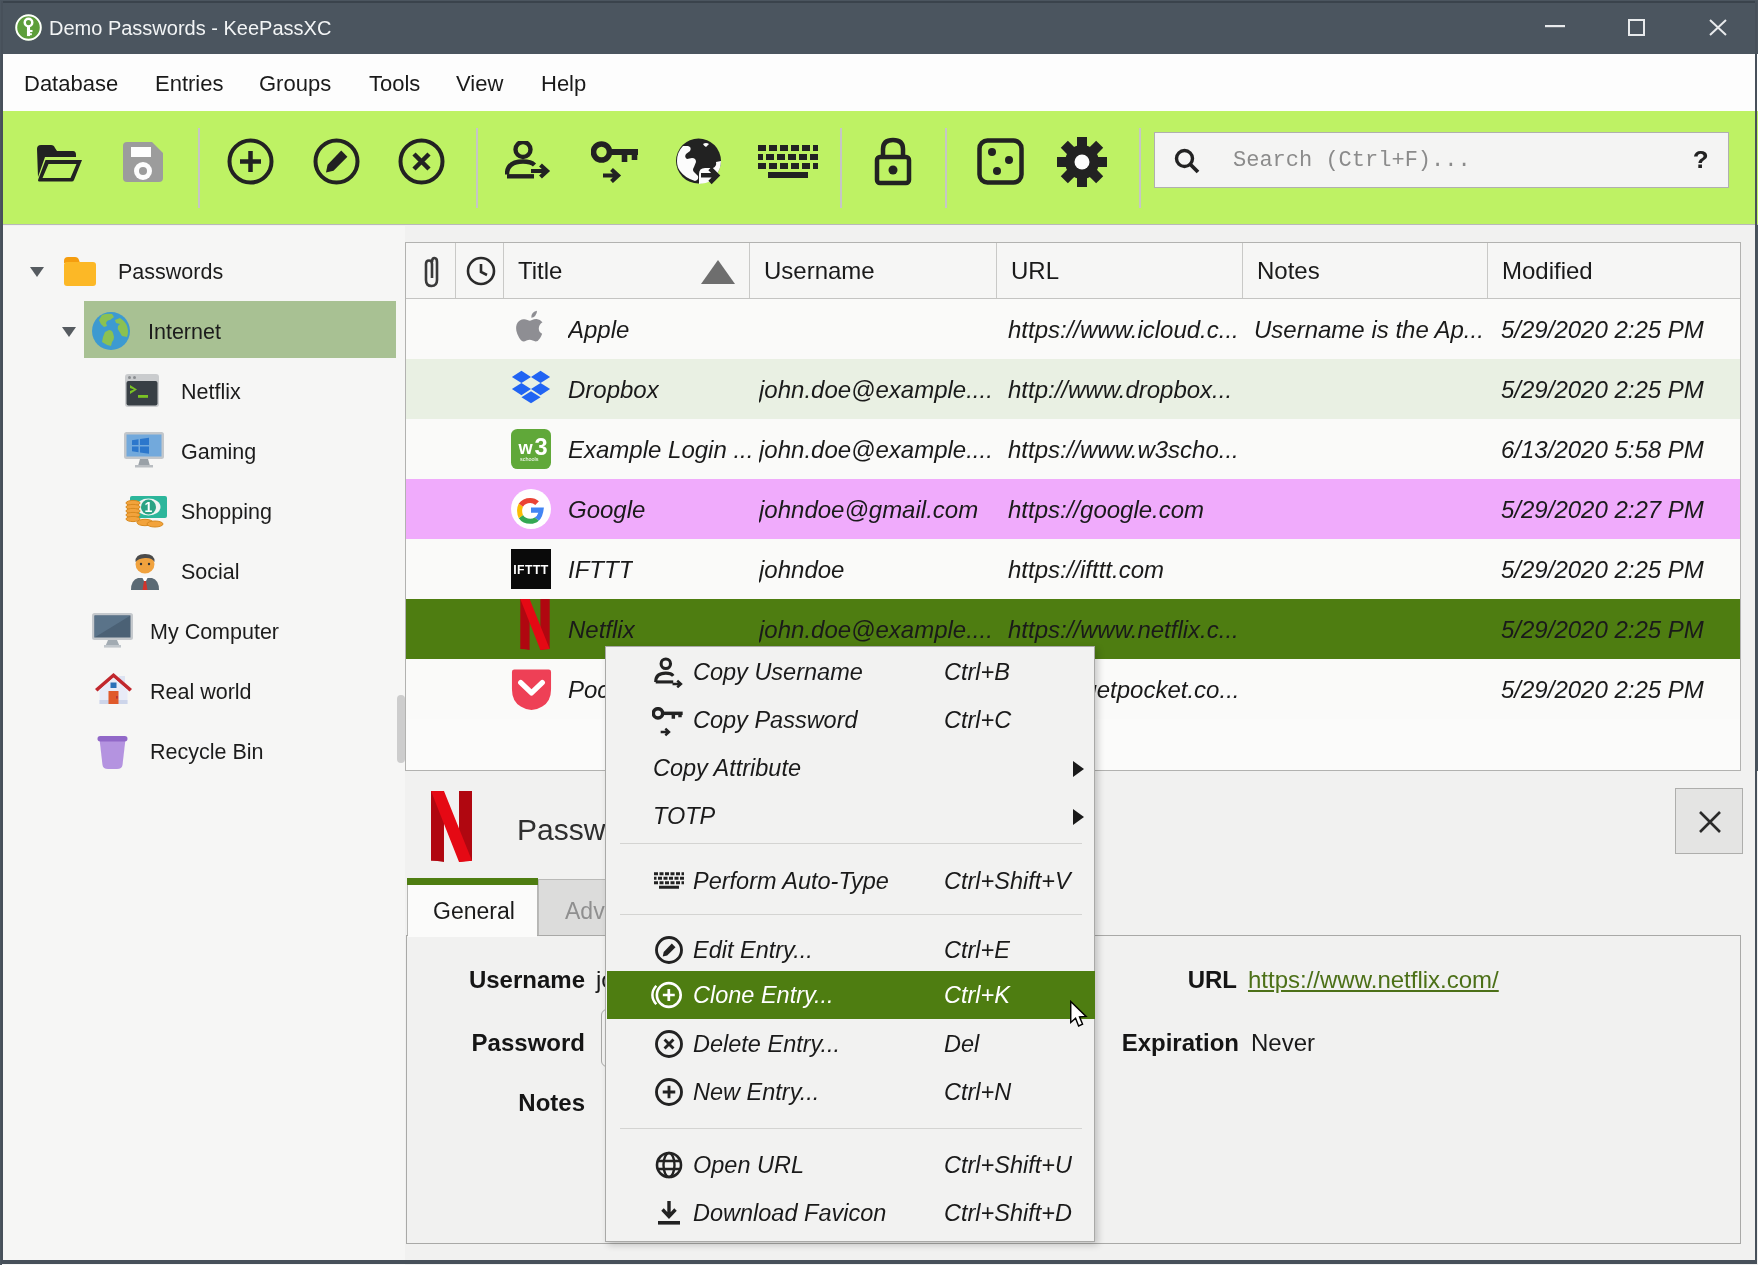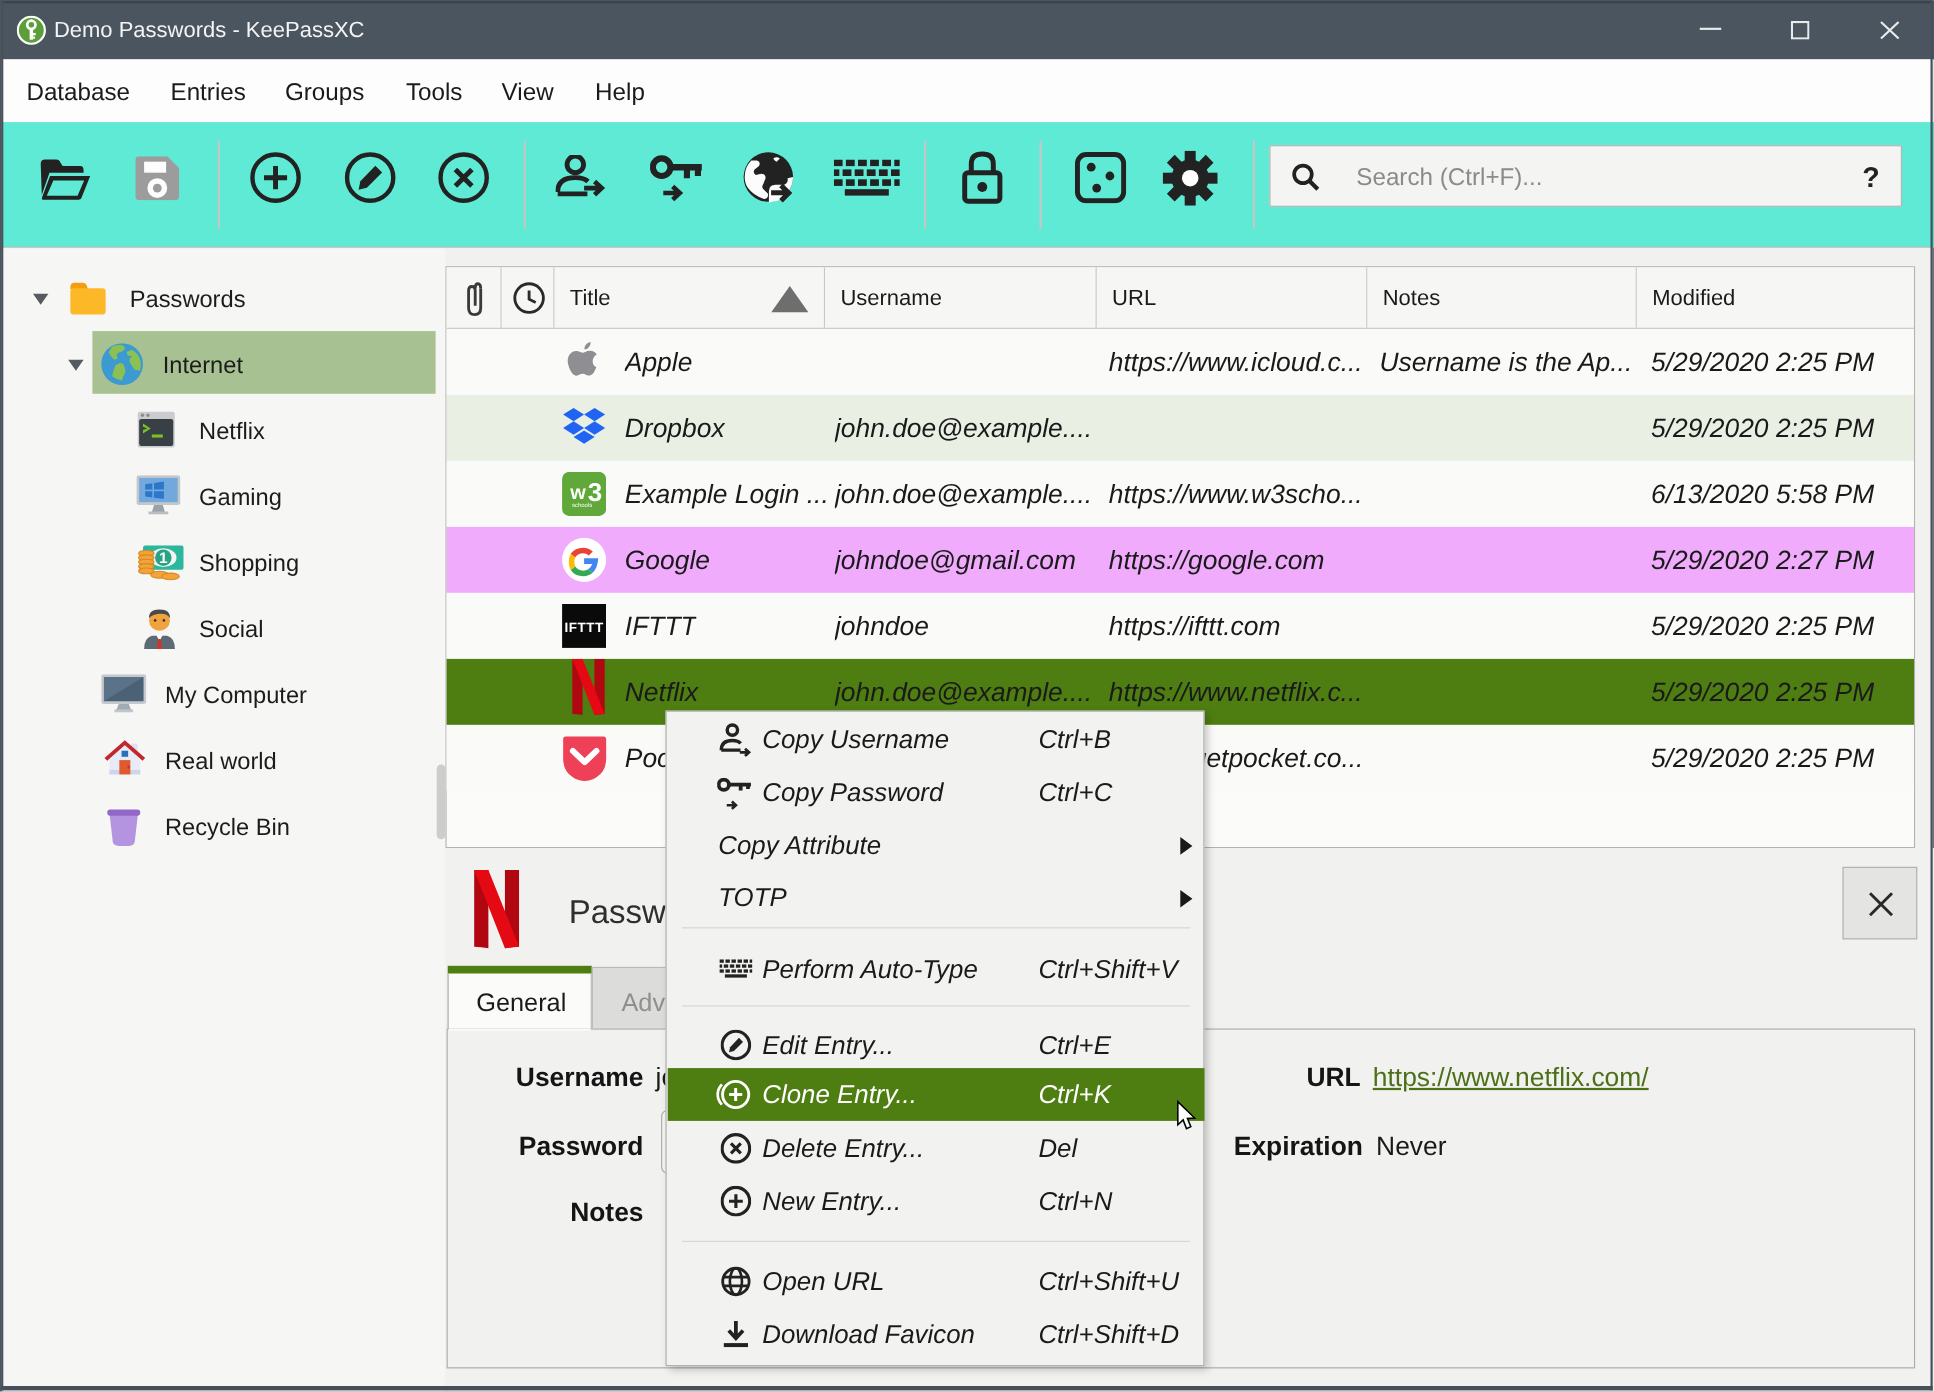--- a/index.html
+++ b/index.html
@@ -7,32 +7,32 @@
   font-family:"Liberation Sans", sans-serif; -webkit-font-smoothing:antialiased; }
 .abs { position:absolute; }
 #win { position:absolute; left:0; top:0; width:1758px; height:1265px;
   background:#f1f1f0; border:1px solid #4b555f;padding-left:20px; }
 #titlebar { position:absolute; left:0; top:0; width:1758px; height:53px; background:#4b555f; }
 #titlebar .ttext { position:absolute; left:48px; top:0; height:53px; line-height:55px;
   color:#f2f4f5; font-size:20px; }
 #menubar { position:absolute; left:1px; top:53px; width:1756px; height:57px; background:#fdfdfd; }
 .mitem { position:absolute; top:0; height:57px; line-height:59px; font-size:22px; color:#1a1a1a; }
 #toolbar { position:absolute; left:1px; top:110px; width:1756px; height:114px;
-  background:#5eead4; border-bottom:1px solid #b9b9b9; }
+  background:#bef264; border-bottom:1px solid #b9b9b9;font-family:Liberation Mono, monospace; }
 .tsep { position:absolute; top:17px; width:2px; height:80px; background:#c6c6c6; }
 #sidebar { position:absolute; left:1px; top:225px; width:403px; height:1039px; background:#f6f6f5; }
 .treetxt { position:absolute; font-size:21.5px; color:#1c1c1c; height:60px; line-height:60px; white-space:nowrap; }
 .tri { position:absolute; width:0; height:0; border-left:7.5px solid transparent;
   border-right:7.5px solid transparent; border-top:10px solid #565b60; }
 #table { position:absolute; left:404px; top:241px; width:1336px; height:529px;
   background:#fbfbfa; border:1px solid #b2b2b0; }
 #thead { position:absolute; left:0; top:0; width:1334px; height:56px; background:#f6f6f5;
   border-bottom:1px solid #c4c4c2; }
 .hcol { position:absolute; top:0; height:55px; border-right:1px solid #c9c9c7;
-  font-size:20px; color:#1a1a1a; line-height:56px; padding-left:14px; }
+  font-size:24px; color:#1a1a1a; line-height:56px; padding-left:14px; }
 .trow { position:absolute; left:0; width:1334px; height:60px; font-size:24px; color:#1a1a1a; }
 .trow div { position:absolute; top:0; height:60px; line-height:61px; white-space:nowrap; overflow:hidden;font-style:italic; }
 .fava { position:absolute; left:105px; top:8px; width:44px; height:44px; }
 #panel { position:absolute; left:404px; top:770px; width:1354px; height:494px; background:#f1f1f0; }
 #pbox { position:absolute; left:1px; top:164px; width:1335px; height:309px;
   background:#f1f1f0; border:1px solid #a9a9a7; }
 .plabel { position:absolute; font-size:24px; font-weight:bold; color:#151515; text-align:right; }
 .pval { position:absolute; font-size:24px; color:#1a1a1a; }
 #ctxmenu { position:absolute; left:604px; top:645px; width:490px; height:596px;
   background:#f2f2f1; border:1px solid #a9a9a7; box-shadow:3px 3px 7px rgba(0,0,0,0.2); }
@@ -319,20 +319,21 @@
         <g fill="#2164f3">
           <path d="M11.5 2 L22 8.7 L11.5 15.4 L1 8.7 Z"></path>
           <path d="M32.5 2 L43 8.7 L32.5 15.4 L22 8.7 Z"></path>
           <path d="M11.5 15.4 L22 22.1 L11.5 28.8 L1 22.1 Z"></path>
           <path d="M32.5 15.4 L43 22.1 L32.5 28.8 L22 22.1 Z"></path>
           <path d="M11.5 31 L22 24.6 L32.5 31 L22 37.8 Z"></path>
         </g>
       </svg>
       <div style="left:162px">Dropbox</div>
       <div style="left:353px">john.doe@example....</div>
+      <div style="left:602px">http://www.dropbox...</div>
       <div style="left:1095px">5/29/2020 2:25 PM</div>
     </div>
     <div class="trow" style="top:176px;background:#fafaf9">
       <svg class="fava" viewBox="0 0 44 44" style="left:105px;top:10px;width:40px;height:40px">
         <rect x="0" y="0" width="44" height="44" rx="7" fill="#60a839"></rect>
         <text x="33" y="29" font-size="26" font-weight="bold" fill="#fff" text-anchor="middle" font-family="Liberation Sans">3</text>
         <text x="16" y="27" font-size="20" font-weight="bold" fill="#fff" text-anchor="middle" font-family="Liberation Sans">w</text>
         <text x="20" y="35" font-size="6" fill="#fff" text-anchor="middle" font-family="Liberation Sans">schools</text>
       </svg>
       <div style="left:162px">Example Login ...</div>

